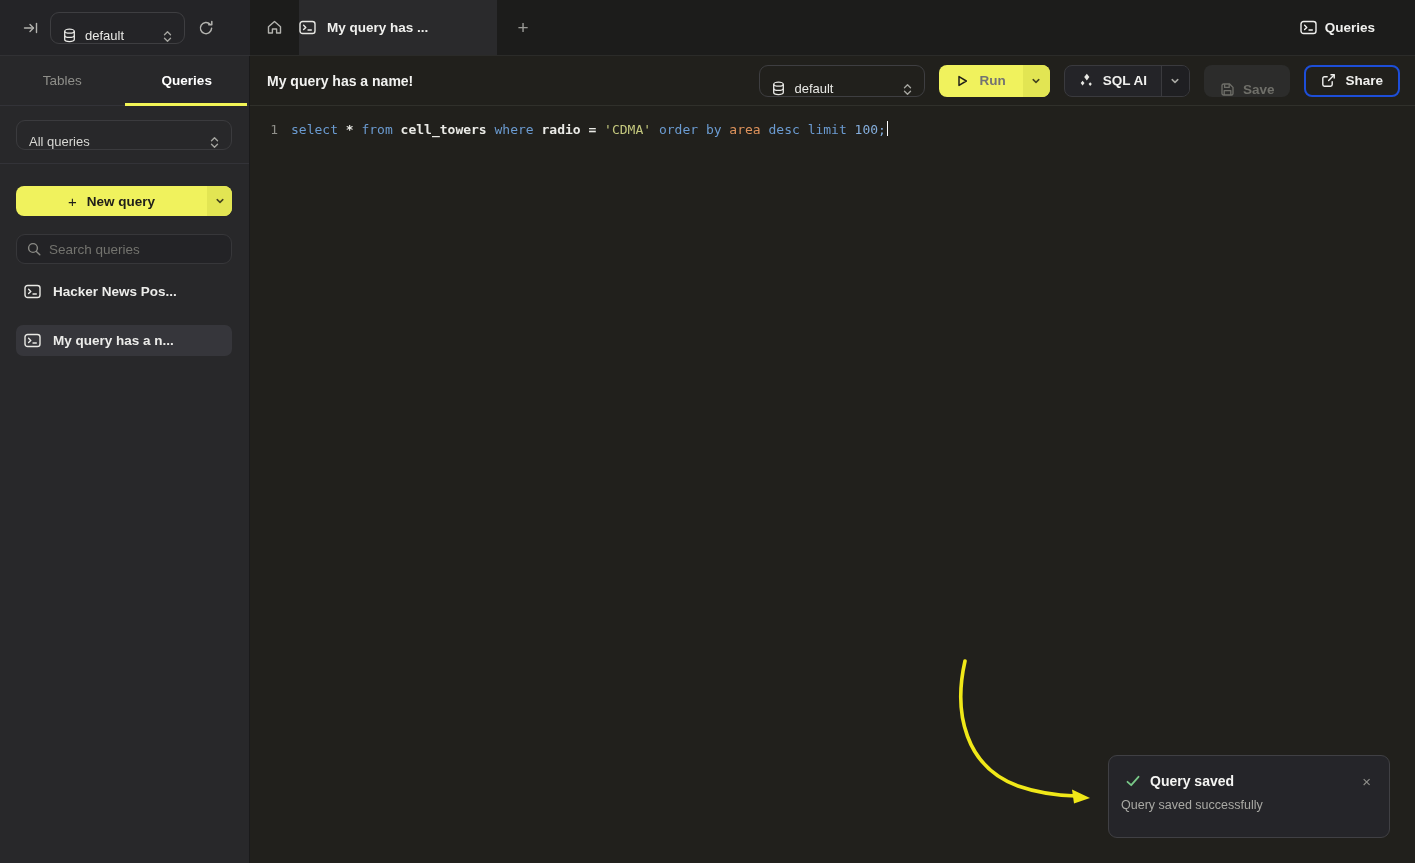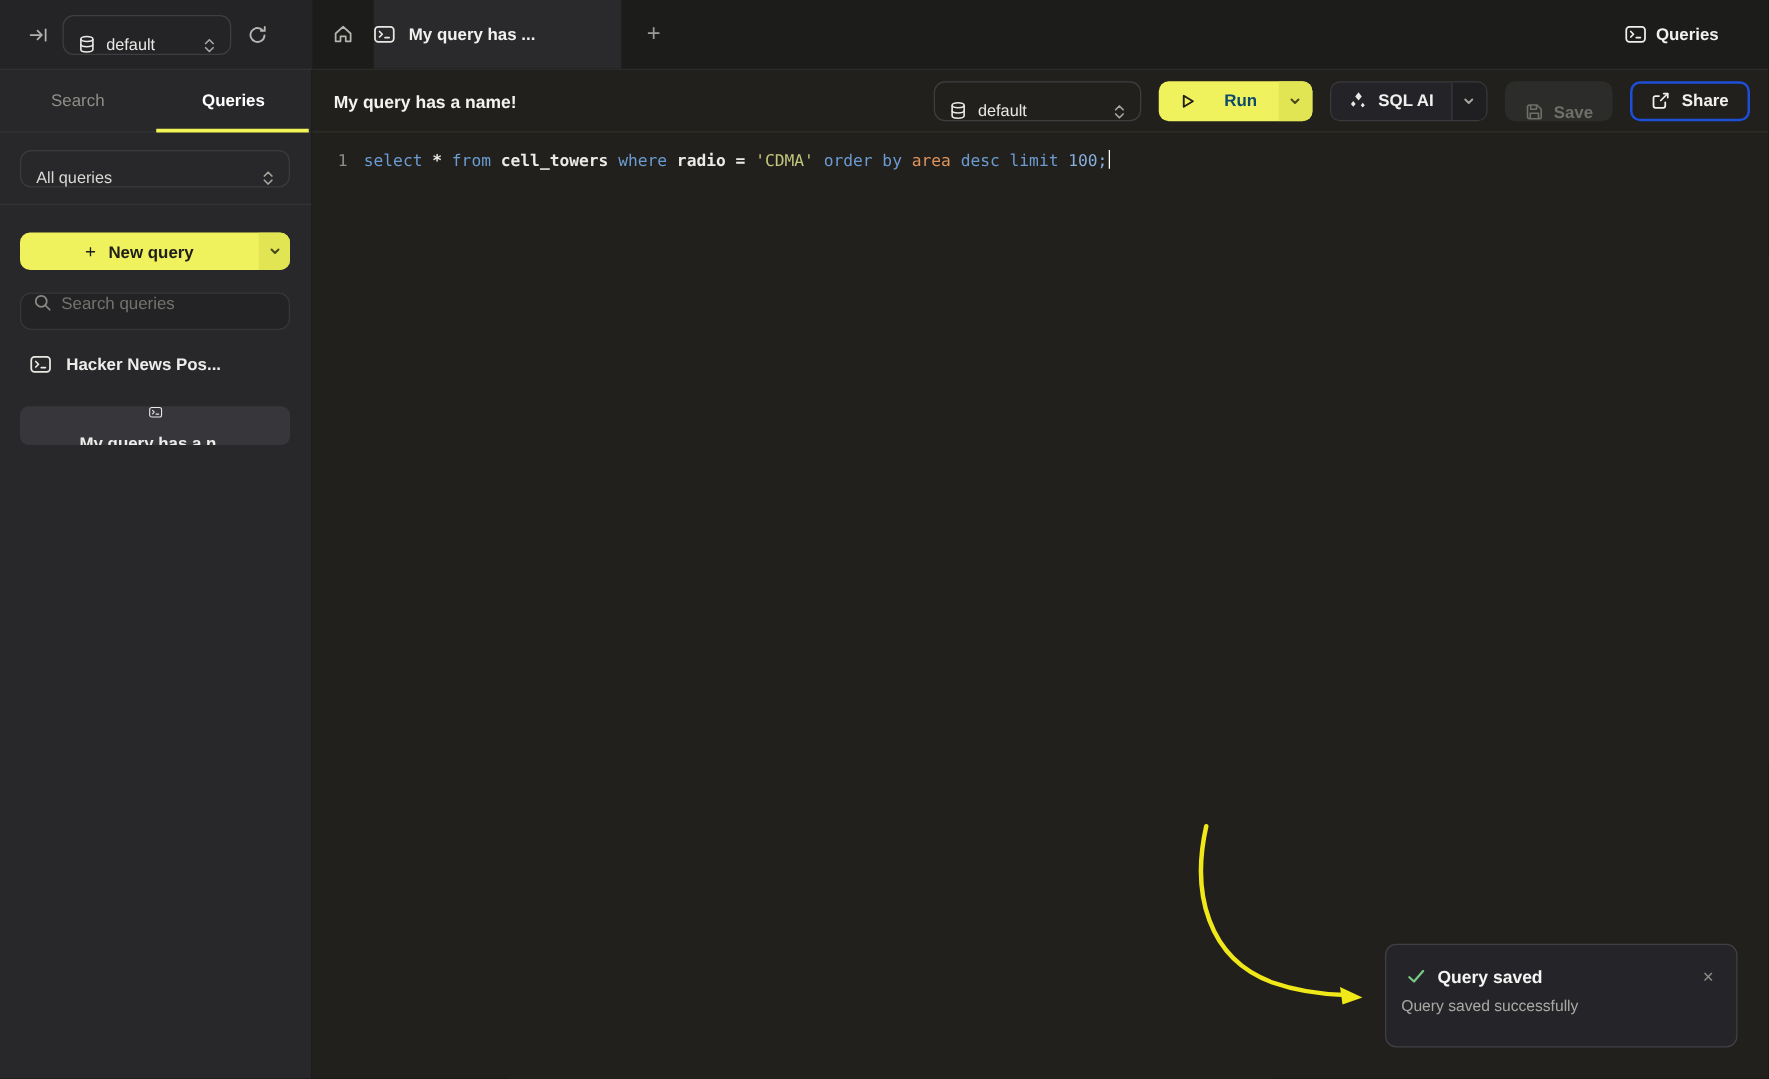--- a/index.html
+++ b/index.html
@@ -44,41 +44,41 @@
   .new-query { margin-top:22px; height:30px; border-radius:8px; background:#F0F25D;
                display:flex; align-items:stretch; overflow:hidden; cursor:pointer;
                color:#20201A; font-weight:600; font-size:13.5px; border:none; width:100%; padding:0; }
   .nq-main { flex:1; display:flex; align-items:center; justify-content:center; gap:10px;
              font-weight:600; font-size:13.5px; color:#20201A; background:transparent; border:none; cursor:pointer;
              font-family:inherit; }
   .nq-plus { font-size:15px; font-weight:500; }
   .nq-chev { width:25px; background:#E2E553; display:flex; align-items:center; justify-content:center;
              border:none; cursor:pointer; color:#45451F; }
   .search-box { margin-top:18px; height:30px; border:1px solid #37373A; background:#232326;
-                border-radius:9px; display:flex; align-items:flex-start; padding:0 10px; gap:8px; }
+                border-radius:9px; display:flex; align-items:center; padding:0 10px; gap:8px; }
   .search-box input { flex:1; background:transparent; border:none; outline:none; color:#E9E9E6;
                       font-size:13.5px; font-family:inherit; min-width:0; }
   .search-box input::placeholder { color:#73736E; }
   .query-list { margin-top:12px; display:flex; flex-direction:column; gap:18px; }
   .query-item { height:31px; border-radius:7px; display:flex; align-items:center;
                 padding:0 8px; gap:12px; cursor:pointer; color:#ECECEA; }
-  .query-item.selected { background:#36363B;flex-direction:column; }
+  .query-item.selected { background:#36363B; }
   .query-item .q-label { font-weight:600; font-size:13.5px; white-space:nowrap; overflow:hidden; }
 
   
   .main { position:absolute; top:56px; left:250px; right:0; bottom:0; background:#21201C; }
   .main-header { height:50px; border-bottom:1px solid #30302B; display:flex; align-items:center;
                  padding:0 15px 0 17px; }
   .page-title { font-size:14px; font-weight:600; color:#F2F2F0; }
   .toolbar { margin-left:auto; display:flex; align-items:center; gap:14px; }
   .tb-select { width:166px; }
   .split-btn { display:flex; align-items:stretch; height:32px; border-radius:8px; overflow:hidden; }
   .run-btn { background:#F0F25D; color:#20201A; }
-  .run-main { display:flex; align-items:center; gap:22px; padding:0 17px 0 16px; background:transparent;
-              border:none; cursor:pointer; font:600 13.5px "Liberation Sans",sans-serif; color:#0c4a6e; }
+  .run-main { display:flex; align-items:center; gap:10px; padding:0 17px 0 16px; background:transparent;
+              border:none; cursor:pointer; font:600 13.5px "Liberation Sans",sans-serif; color:#737373; }
   .run-chev { width:27px; background:#E2E553; border:none; cursor:pointer; color:#45451F;
               display:flex; align-items:center; justify-content:center; }
   .sqlai-btn { background:#242428; border:1px solid #3A3A3E; }
   .sqlai-main { display:flex; align-items:center; gap:9px; padding:0 14px; background:transparent;
                 border:none; cursor:pointer; font:600 13.5px "Liberation Sans",sans-serif; color:#F0F0EE; }
   .sqlai-chev { width:28px; background:#1F1F22; border:none; border-left:1px solid #3A3A3E;
                 cursor:pointer; color:#A7A7A2; display:flex; align-items:center; justify-content:center; }
   .save-btn { height:32px; border-radius:8px; background:#2C2C2B; border:none; color:#6F6F69;
               display:flex; align-items:flex-end; gap:8px; padding:0 16px;
               font:600 13.5px "Liberation Sans",sans-serif; cursor:default; }
@@ -170,21 +170,21 @@
             <path d="M9 10h3.3"></path>
         </svg>
         <span>Queries</span>
       </div>
     </div>
   </header>
 
   <aside class="sidebar">
     <div class="side-tabs">
       <div class="side-tab">
-        <span>Search</span>
+        <span>Tables</span>
       </div>
       <div class="side-tab active">
         <span>Queries</span>
         <span class="tab-underline"></span>
       </div>
     </div>
     <div class="side-body">
       <div class="select all-queries">
         <span class="sel-label">All queries</span>
         <svg class="ic" width="9" height="13" viewBox="0 0 9 13" fill="none" stroke="#A5A5A0" stroke-width="1.4" stroke-linecap="round" stroke-linejoin="round">

